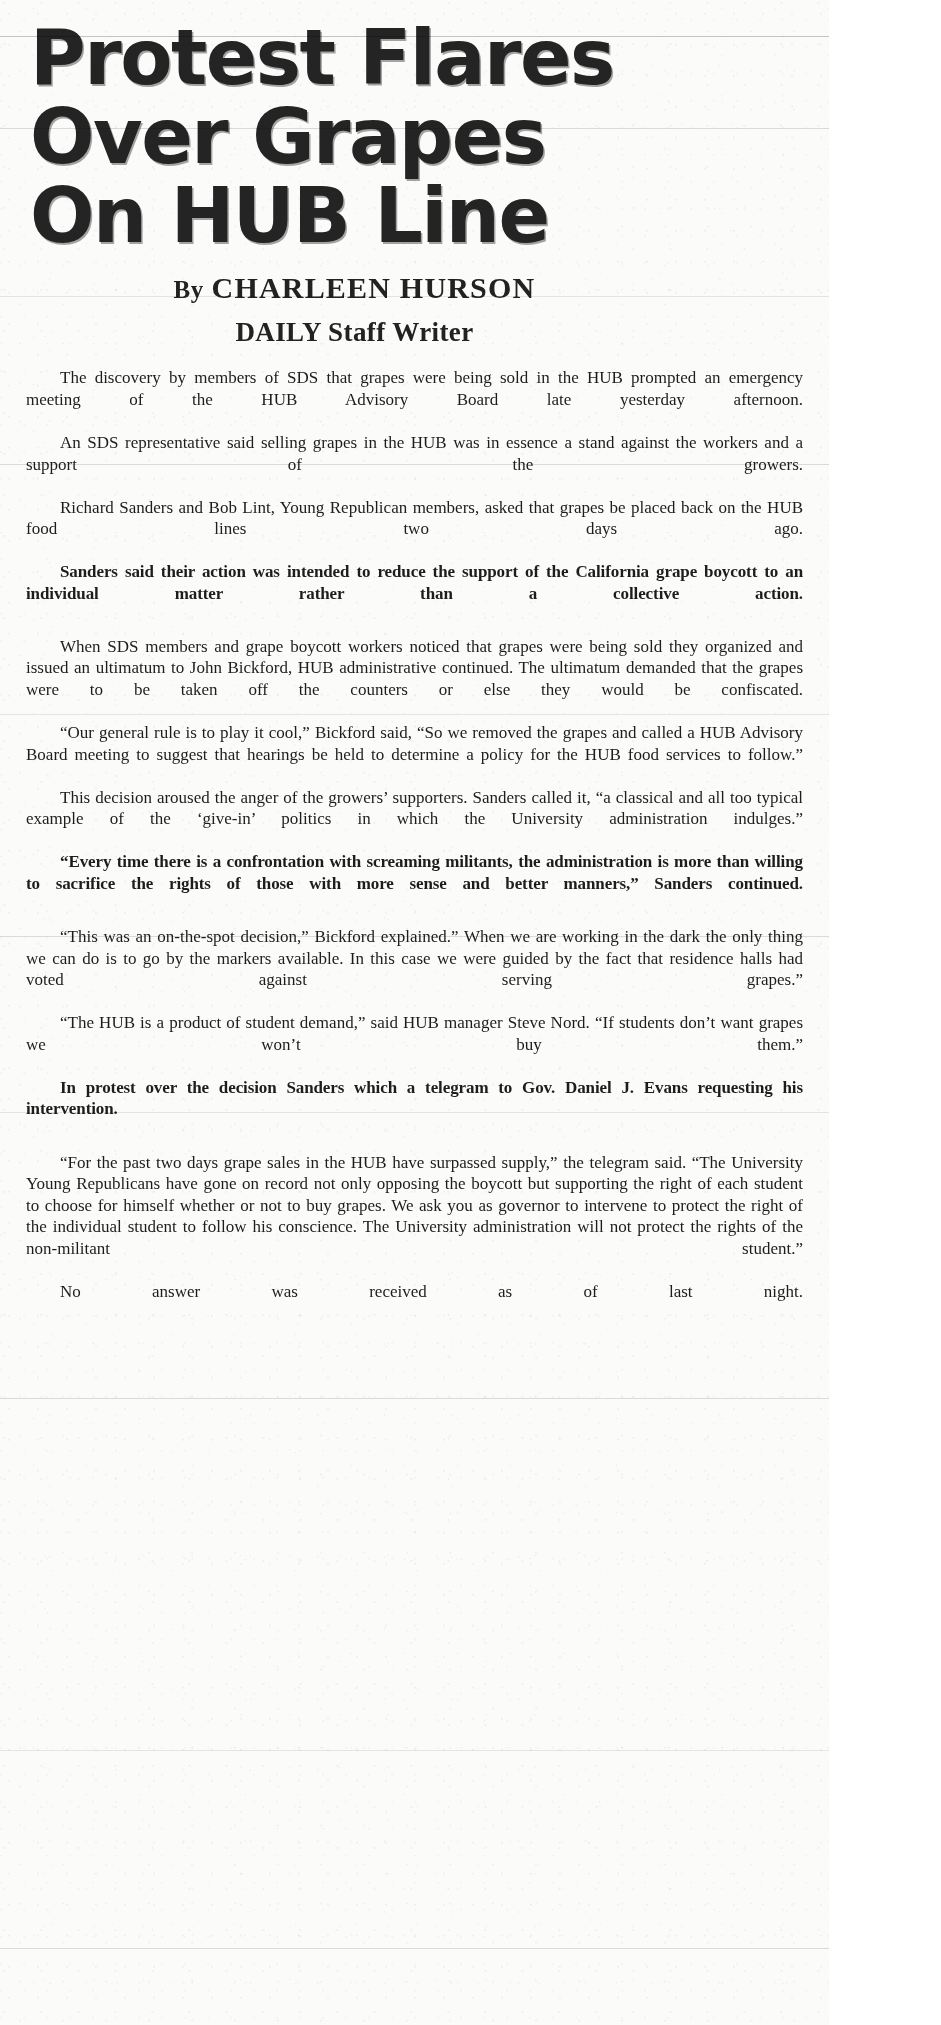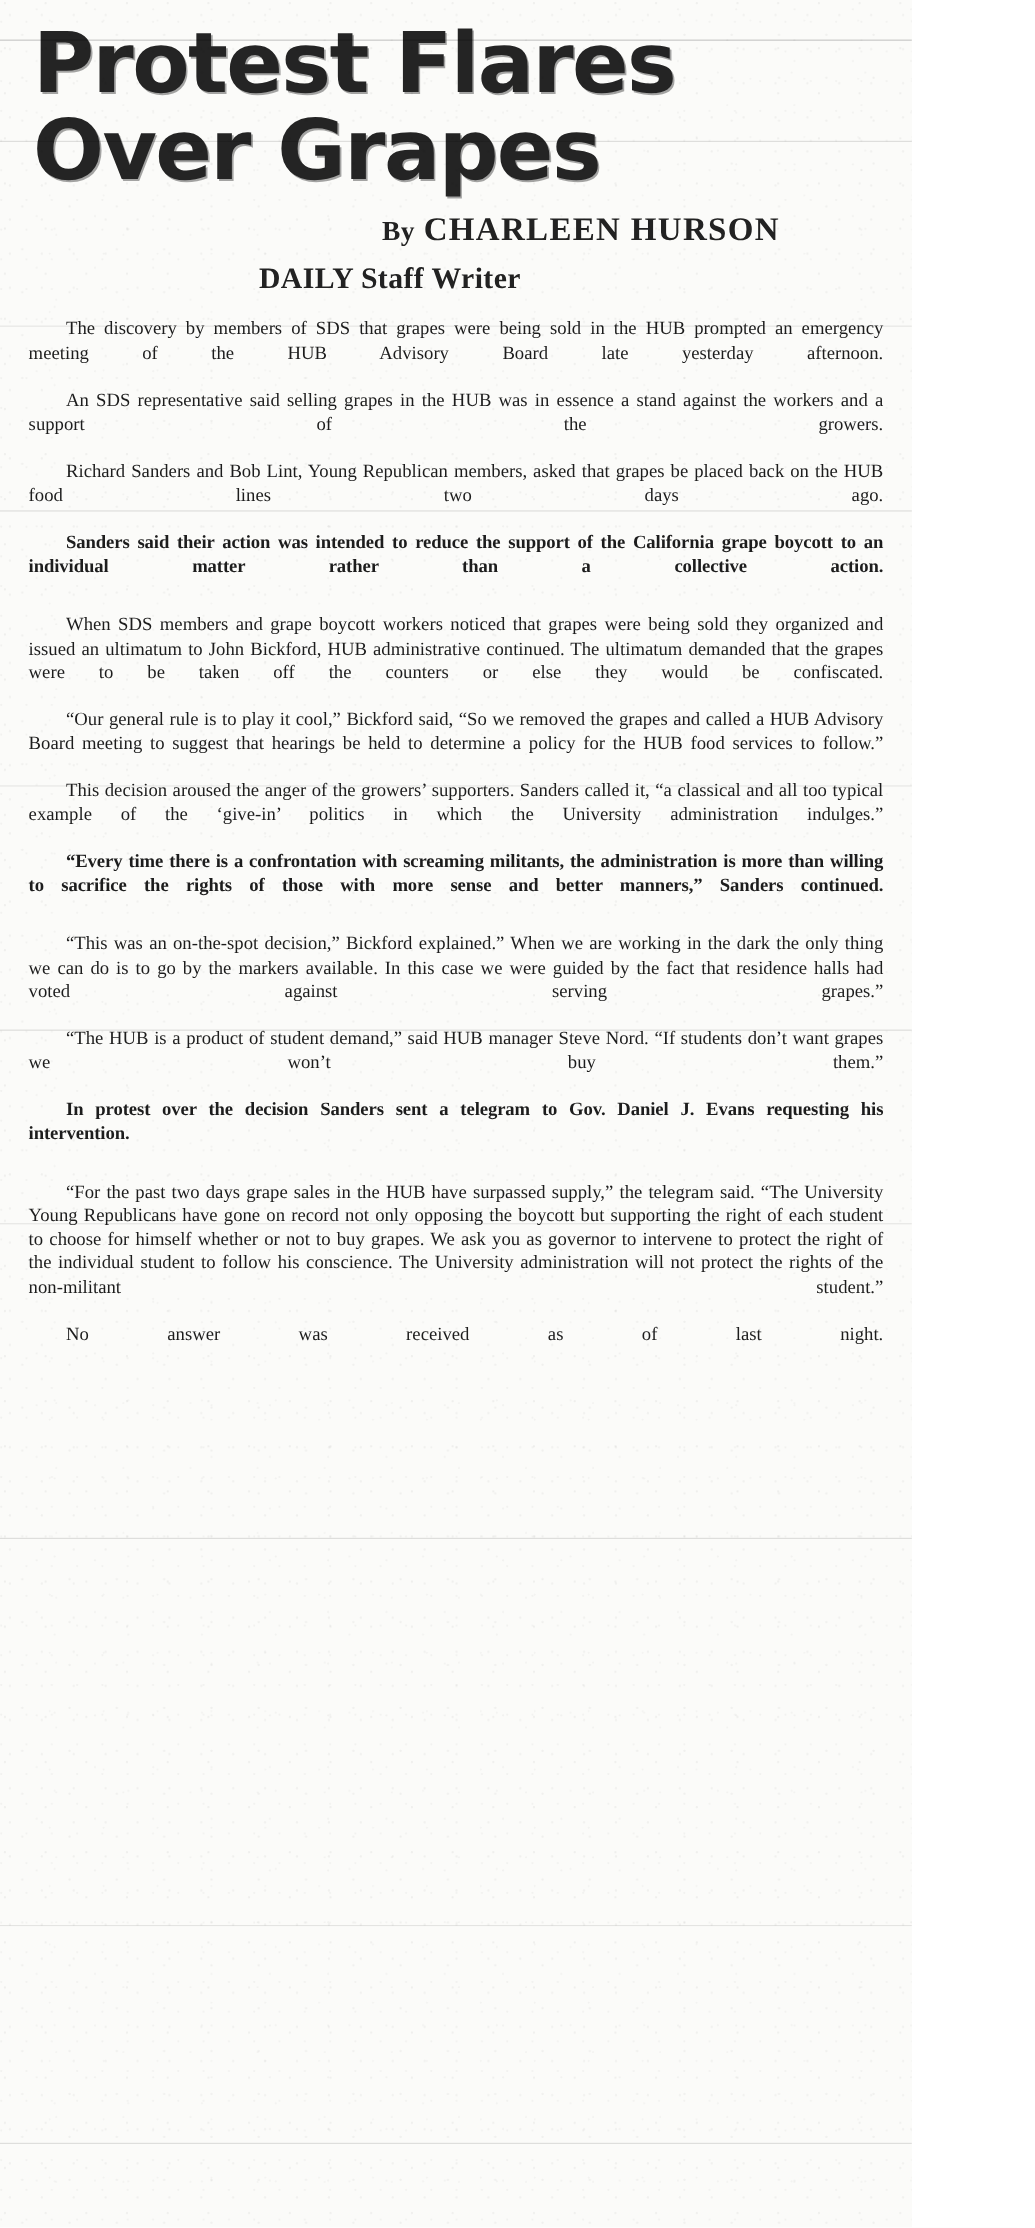--- a/index.html
+++ b/index.html
@@ -74,21 +74,20 @@
     margin: 18px 0 0 0;
     padding-right: 120px;
   }
   .byline-author {
     font-family: "Liberation Serif", serif;
     font-weight: bold;
     font-size: 29px;
     letter-spacing: .5px;
     line-height: 1.15;
     color: #222;
-    text-align: right;
   }
   .byline-author .by-word {
     font-size: 25px;
   }
   .byline-author .author-name {
     font-size: 30px;
     letter-spacing: 1.2px;
   }
   .byline-role {
     font-family: "Liberation Serif", serif;
@@ -141,20 +140,21 @@
   <div class="crease faint" style="top:714px"></div>
   <div class="crease soft" style="top:936px"></div>
   <div class="crease faint" style="top:1112px"></div>
   <div class="crease soft" style="top:1398px"></div>
   <div class="crease faint" style="top:1750px"></div>
   <div class="crease soft" style="top:1948px"></div>
 
   <header class="headline">
     <h1 class="headline-line">Protest Flares</h1>
     <h1 class="headline-line">Over Grapes</h1>
+    <h1 class="headline-line">On HUB Line</h1>
   </header>
 
   <div class="byline-block">
     <div class="byline-author">
       <span class="by-word">By</span>
       <span class="author-name">CHARLEEN HURSON</span>
     </div>
     <div class="byline-role">DAILY Staff Writer</div>
   </div>
 
@@ -164,19 +164,19 @@
       <p class="para">The discovery by members of SDS that grapes were being sold in the HUB prompted an emergency meeting of the HUB Advisory Board late yesterday afternoon.</p>
       <p class="para">An SDS representative said selling grapes in the HUB was in essence a stand against the workers and a support of the growers.</p>
       <p class="para">Richard Sanders and Bob Lint, Young Republican members, asked that grapes be placed back on the HUB food lines two days ago.</p>
       <p class="para bold">Sanders said their action was intended to reduce the support of the California grape boycott to an individual matter rather than a collective action.</p>
       <p class="para">When SDS members and grape boycott workers noticed that grapes were being sold they organized and issued an ultimatum to John Bickford, HUB administrative continued. The ultimatum demanded that the grapes were to be taken off the counters or else they would be confiscated.</p>
       <p class="para">“Our general rule is to play it cool,” Bickford said, “So we removed the grapes and called a HUB Advisory Board meeting to suggest that hearings be held to determine a policy for the HUB food services to follow.”</p>
       <p class="para">This decision aroused the anger of the growers’ supporters. Sanders called it, “a classical and all too typical example of the ‘give-in’ politics in which the University administration indulges.”</p>
       <p class="para bold">“Every time there is a confrontation with screaming militants, the administration is more than willing to sacrifice the rights of those with more sense and better manners,” Sanders continued.</p>
       <p class="para">“This was an on-the-spot decision,” Bickford explained.” When we are working in the dark the only thing we can do is to go by the markers available. In this case we were guided by the fact that residence halls had voted against serving grapes.”</p>
       <p class="para">“The HUB is a product of student demand,” said HUB manager Steve Nord. “If students don’t want grapes we won’t buy them.”</p>
-      <p class="para bold">In protest over the decision Sanders sent a telegram to Gov. Daniel J. Evans requesting his intervention.</p>
+      <p class="para bold">In protest over the decision Sanders which a telegram to Gov. Daniel J. Evans requesting his intervention.</p>
       <p class="para">“For the past two days grape sales in the HUB have surpassed supply,” the telegram said. “The University Young Republicans have gone on record not only opposing the boycott but supporting the right of each student to choose for himself whether or not to buy grapes. We ask you as governor to intervene to protect the right of the individual student to follow his conscience. The University administration will not protect the rights of the non-militant student.”</p>
       <p class="para">No answer was received as of last night.</p>
     </section>
 
   <div id="paper-grain"></div>
 </div>
 
 </body></html>

